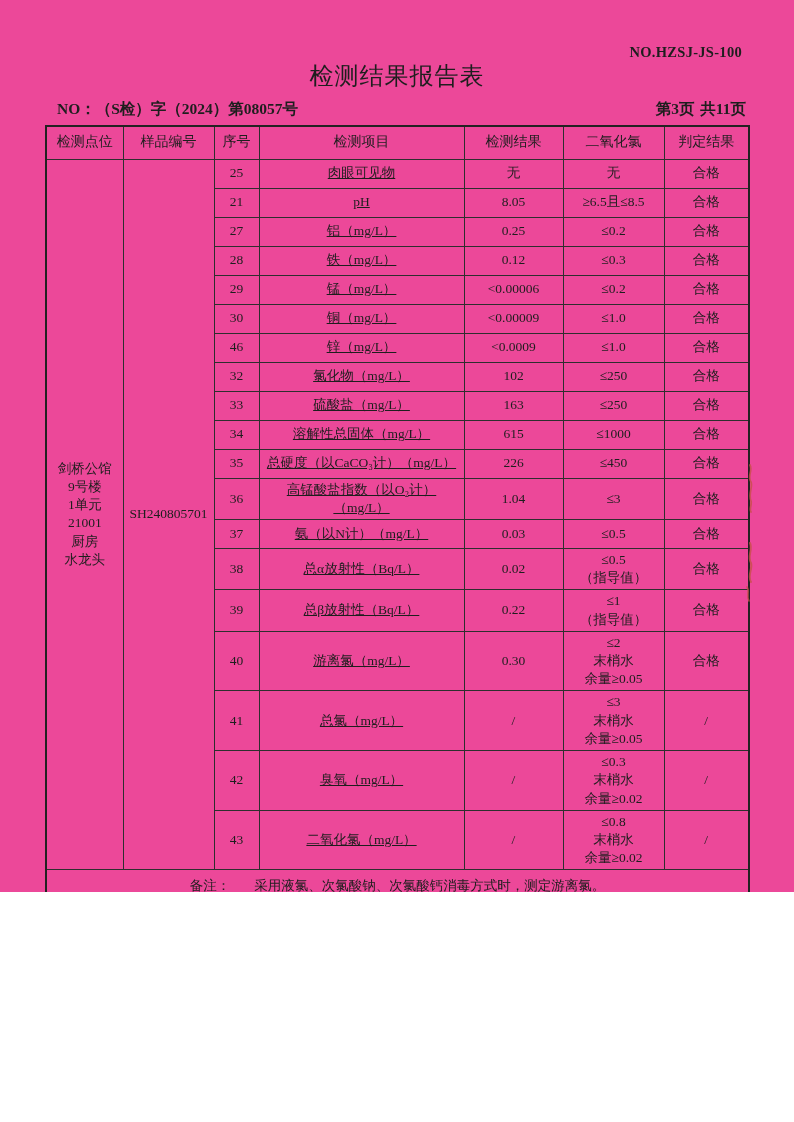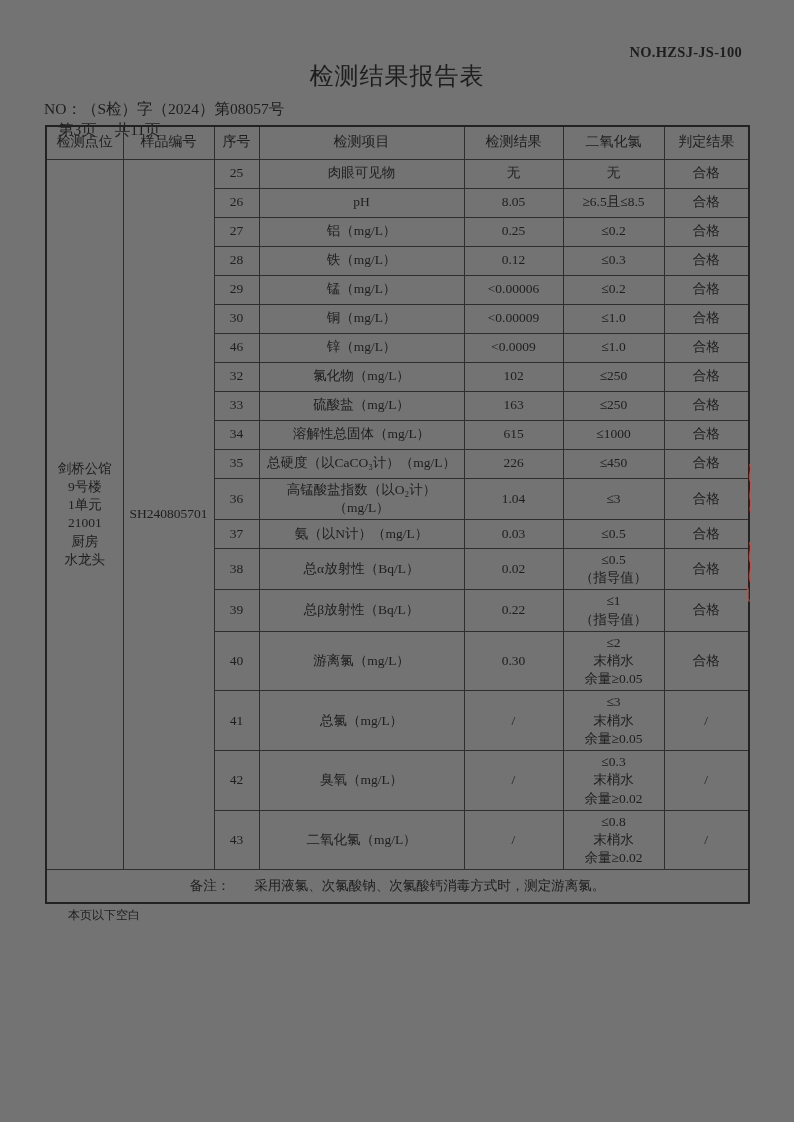--- a/index.html
+++ b/index.html
@@ -4,22 +4,22 @@
 <style>
   * { margin: 0; padding: 0; box-sizing: border-box; }
   html, body { background: #ffffff; }
   body {
     font-family: "Liberation Serif", "DejaVu Serif", serif;
     color: #1e1e1e;
   }
   .page {
     position: relative;
     width: 794px;
-    height: 1122px;
-    background: #737373;
+    height: 892px;
+    background: #ec4899;
     overflow: hidden;
     margin: 0 auto;
   }
   .doc-code {
     position: absolute;
     top: 44px;
     right: 52px;
     font-size: 14.5px;
     font-weight: bold;
     letter-spacing: 0.3px;
@@ -30,30 +30,29 @@
     left: 0;
     width: 100%;
     text-align: center;
     font-size: 24px;
     font-weight: normal;
     letter-spacing: 1px;
   }
   .no-row {
     position: absolute;
     top: 99px;
-    left: 44px;
+    left: 57px;
     right: 48px;
     display: flex;
     justify-content: space-between;
     align-items: baseline;
     font-size: 15.5px;
-    font-weight: normal;
-    flex-direction: column;
-  }
-  .page-info span { margin-left: 14px; }
+    font-weight: bold;
+  }
+  .page-info span { margin-left: 2px; }
   table.report {
     position: absolute;
     top: 125px;
     left: 45px;
     width: 703px;
     border-collapse: collapse;
     table-layout: fixed;
     font-size: 13.5px;
   }
   table.report th,
@@ -61,21 +60,21 @@
     border: 1px solid #2e2e2e;
     text-align: center;
     vertical-align: middle;
     padding: 2px 3px;
     line-height: 1.35;
     font-weight: normal;
   }
   table.report { border: 2px solid #222; }
   table.report th { height: 33px; font-size: 14px; }
   td.num { height: 29px; }
-  td.item { text-align: left; padding-left: 9px; }
+  td.item { text-align: left; padding-left: 9px; text-decoration: underline; }
   td.std  { white-space: pre-line; }
   td.loc  { white-space: pre-line; line-height: 1.95; font-size: 13.5px; }
   td.note-cell {
     text-align: left;
     height: 33px;
     padding-left: 11px;
     font-size: 13.5px;
   }
   td.note-cell .note-text { margin-left: 24px; }
   .footer-note {
@@ -139,21 +138,21 @@
 厨房
 水龙头</td>
           <td class="smp" rowspan="19">SH240805701</td>
           <td class="num">25</td>
           <td class="item num">肉眼可见物</td>
           <td class="num">无</td>
           <td class="std num">无</td>
           <td class="num">合格</td>
         </tr>
         <tr>
-          <td class="num">26</td>
+          <td class="num">21</td>
           <td class="item num">pH</td>
           <td class="num">8.05</td>
           <td class="std num">≥6.5且≤8.5</td>
           <td class="num">合格</td>
         </tr>
         <tr>
           <td class="num">27</td>
           <td class="item num">铝（mg/L）</td>
           <td class="num">0.25</td>
           <td class="std num">≤0.2</td>

